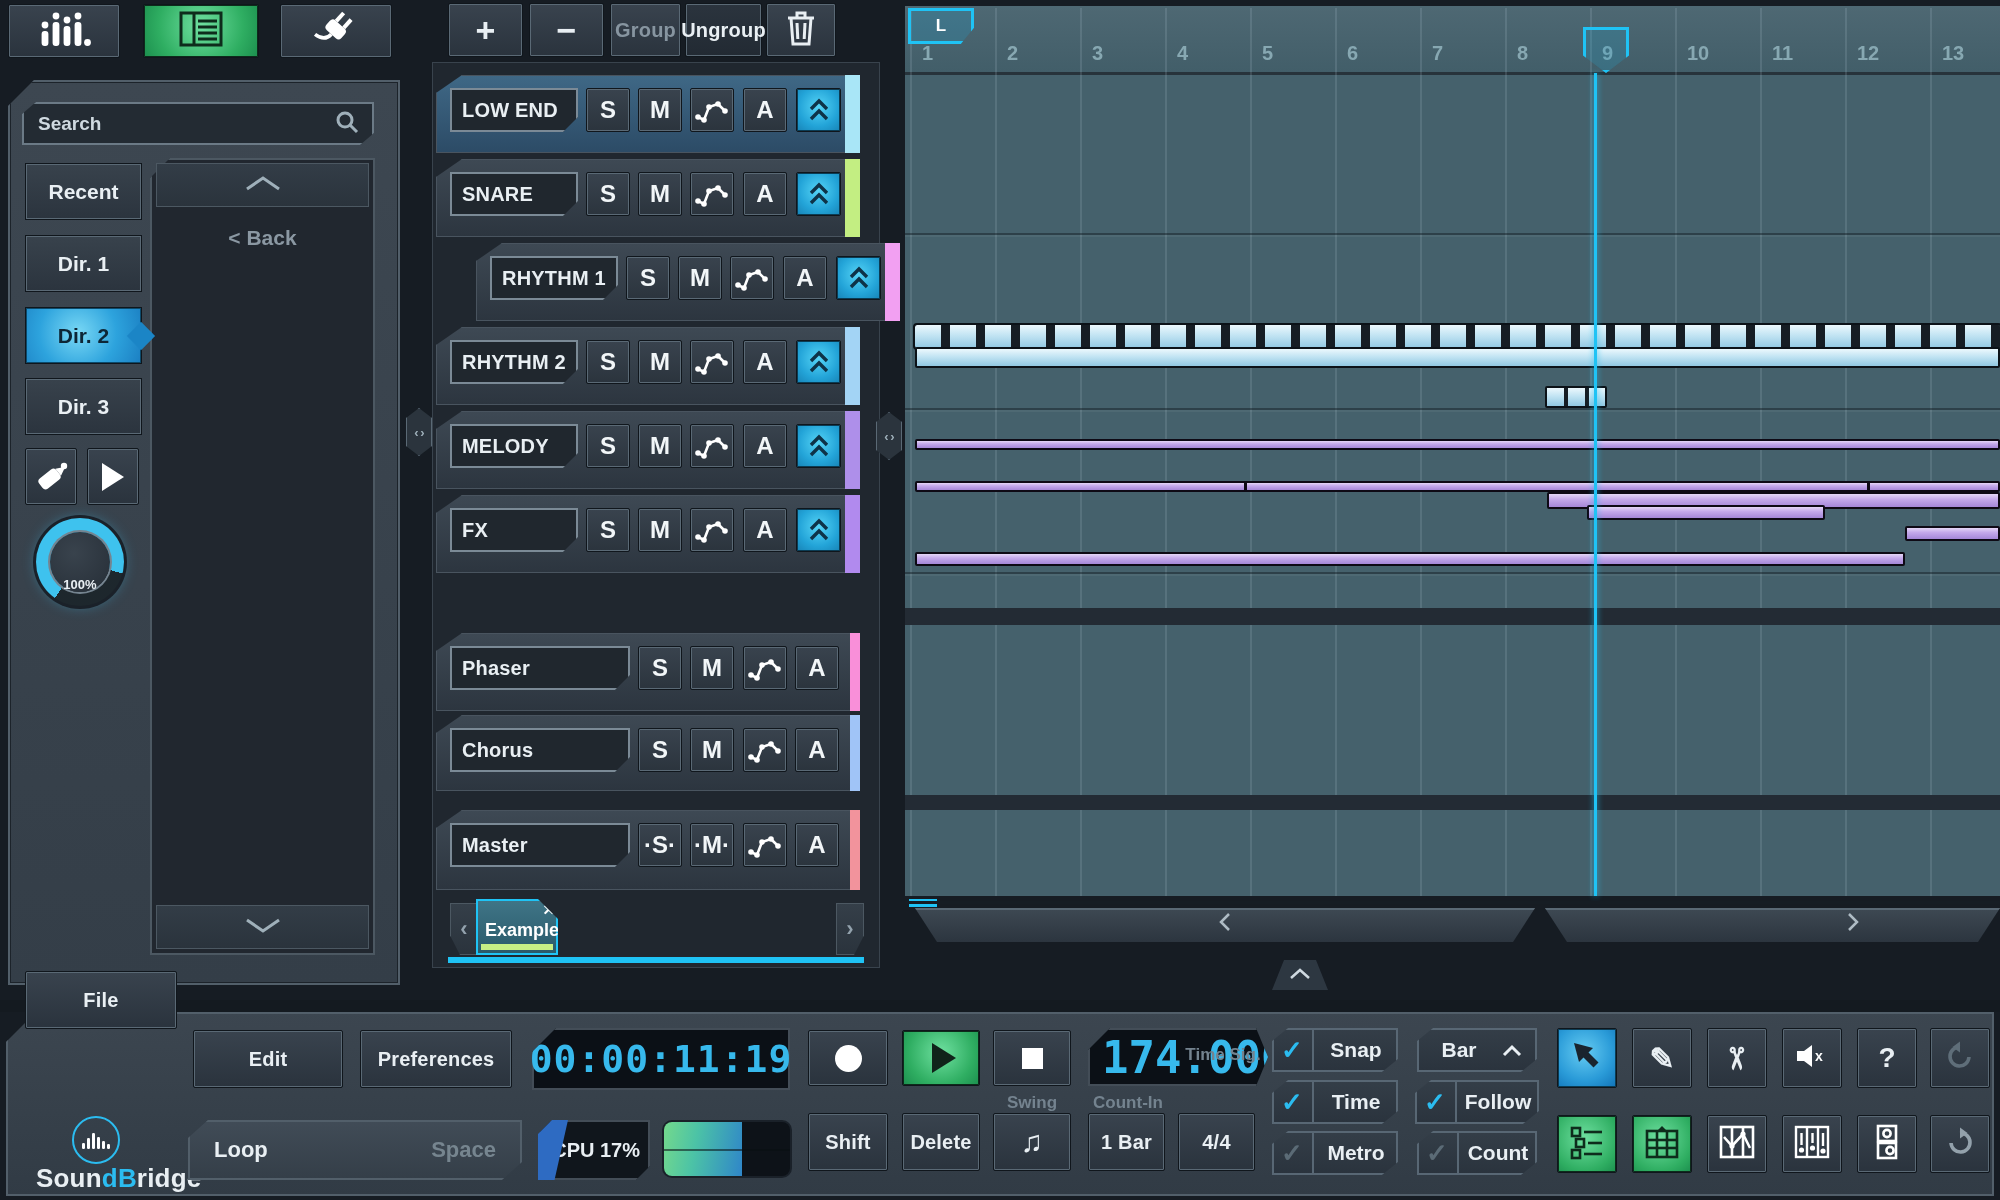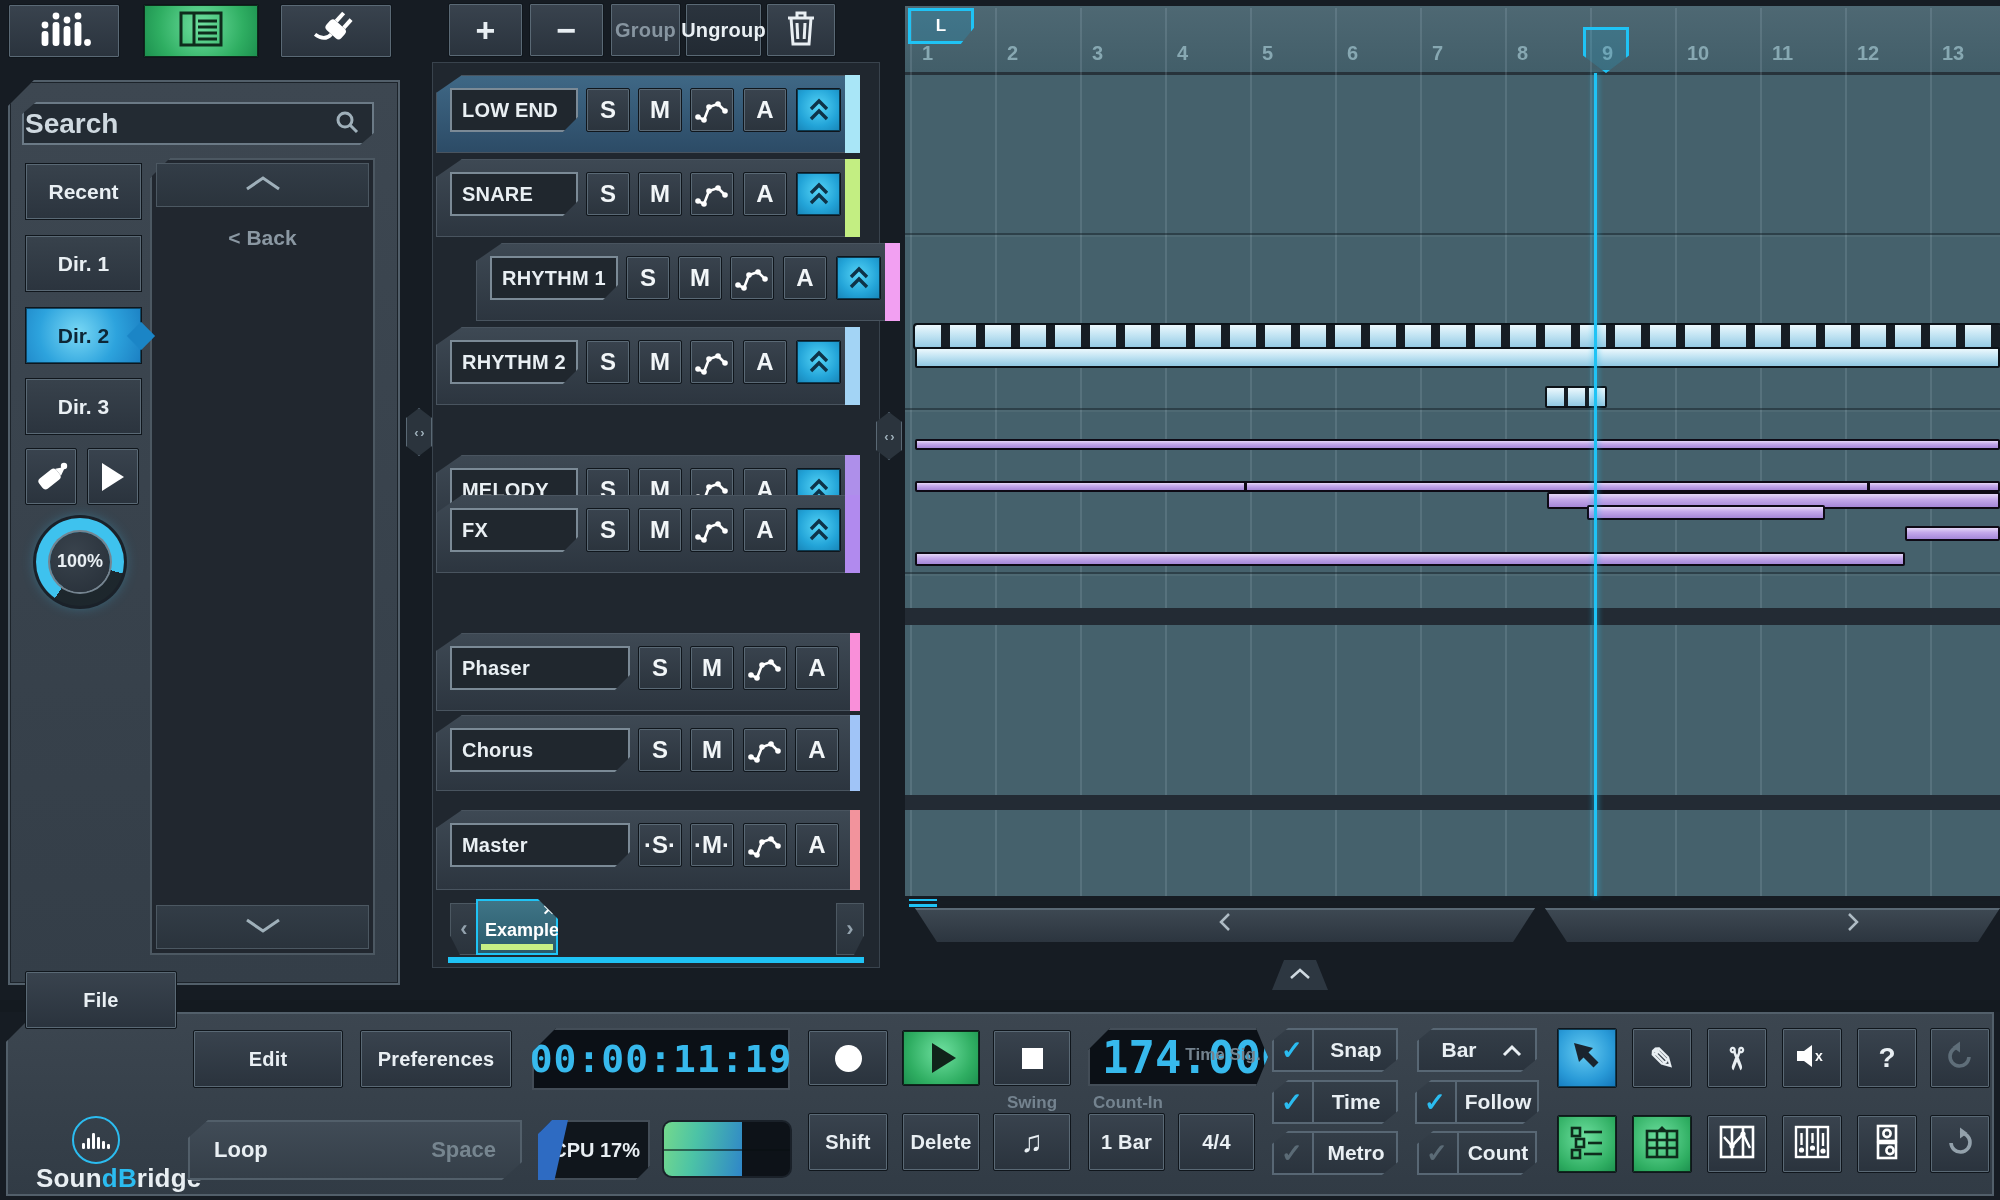--- a/index.html
+++ b/index.html
@@ -14,29 +14,29 @@
   .btn .lbl{font-weight:bold;font-size:20px;letter-spacing:.2px}
   .btn.green{background:radial-gradient(circle at 50% 40%,#6fe0a0 0%,#2fae62 65%,#1c8f4e 100%);box-shadow:inset 0 0 0 1px #0d2b1b}
   .btn.dim .lbl{color:#8795a0}
   
   .panel-bg{position:absolute;background:linear-gradient(180deg,#3d4751,#343e48);
     box-shadow:inset 0 0 0 2px #525f6a, inset 0 0 0 3px #1c232a;}
   .cut-tl{clip-path:polygon(26px 0,100% 0,100% 100%,0 100%,0 26px)}
   .inner-dark{position:absolute;background:#21272f;box-shadow:inset 0 0 0 2px #4c5862;clip-path:polygon(20px 0,100% 0,100% 100%,0 100%,0 20px)}
   .search{position:absolute;background:#232b33;box-shadow:inset 0 0 0 2px #6b7a86;display:flex;align-items:center;
     clip-path:polygon(14px 0,100% 0,100% calc(100% - 12px),calc(100% - 14px) 100%,0 100%,0 12px)}
-  .search .ph{color:#cfd9e0;font-weight:bold;font-size:28px;padding-left:3px;flex:1}
+  .search .ph{color:#cfd9e0;font-weight:bold;font-size:19px;padding-left:16px;flex:1}
   .navbtn{position:absolute;display:flex;align-items:center;justify-content:center;font-weight:bold;font-size:21px;
     background:linear-gradient(180deg,#38424c,#2b343e);box-shadow:inset 0 0 0 1px #5a6975;border:1px solid #10161c}
   .navbtn.active{background:radial-gradient(circle at 45% 45%,#79d8f5 0%,#2da3dd 55%,#1b7fc2 100%);color:#0d2636;box-shadow:inset 0 0 0 1px #0c4a6b}
   .navbtn.active::after{content:"";position:absolute;right:-10px;top:50%;width:20px;height:20px;background:#1b85c6;transform:translateY(-50%) rotate(45deg)}
   .knob{position:absolute;border-radius:50%;background:conic-gradient(from 215deg,#3ec2ee 0deg 250deg,#12272830 250deg 360deg),#20272e;
     box-shadow:0 0 0 3px #1a2129,0 0 14px rgba(62,194,238,.45);display:flex;align-items:center;justify-content:center}
   .knob .kin{width:68%;height:68%;border-radius:50%;background:radial-gradient(circle at 40% 35%,#39434d,#262e37);
-    box-shadow:0 0 0 2px #758490;display:flex;align-items:center;justify-content:center;font-weight:bold;font-size:18px}
+    box-shadow:0 0 0 2px #758490;display:flex;align-items:flex-end;justify-content:center;font-weight:bold;font-size:13px}
   .chevstrip{position:absolute;background:linear-gradient(180deg,#333d47,#2a333c);box-shadow:inset 0 0 0 1px #4c5862;display:flex;align-items:center;justify-content:center}
   .backlbl{position:absolute;text-align:center;color:#8b98a3;font-weight:bold;font-size:21px}
   
   .midbg{position:absolute;background:#20272f;box-shadow:inset 0 0 0 1px #39434d}
   .trow{position:absolute;left:436px;width:424px;background:linear-gradient(180deg,#3e4954,#2c353f);
     clip-path:polygon(0 18px,26px 0,100% 0,100% 100%,0 100%);box-shadow:inset 0 0 0 1px #49545f}
   .trow.sel{background:linear-gradient(180deg,#3f6886,#2c4b66)}
   .tname{position:absolute;left:14px;top:13px;height:44px;background:#20272e;box-shadow:inset 0 0 0 2px #7b8a96;
     display:flex;align-items:center;padding-left:12px;font-weight:bold;font-size:20px;letter-spacing:.2px;
     clip-path:polygon(0 0,100% 0,100% calc(100% - 15px),calc(100% - 15px) 100%,0 100%)}
@@ -309,21 +309,21 @@
       </div>
       <div class="tbtn" style="left: 307px;">A</div>
       <div class="tbtn chev" style="left: 360px; width: 45px;">
         <svg width="26" height="28" viewBox="0 0 26 28" fill="none" stroke="#0e3348" stroke-width="3.4">
           <polyline points="5,13 13,5 21,13"></polyline>
           <polyline points="5,23 13,15 21,23"></polyline>
         </svg>
       </div>
       <div class="strip" style="right: 0px; width: 15px; background: rgb(163, 212, 245);"></div>
     </div>
-    <div class="trow" style="top: 411px; height: 78px; margin-top: 44px;">
+    <div class="trow" style="top: 411px; height: 78px;">
       <div class="tname" style="width: 128px;">MELODY</div>
       <div class="tbtn" style="left: 150px;">S</div>
       <div class="tbtn" style="left: 202px;">M</div>
       <div class="tbtn" style="left: 254px;">
         <svg width="36" height="30" viewBox="0 0 36 30">
           <polyline points="4,22 10,25 15,12 24,9 31,16" fill="none" stroke="#fff" stroke-width="2.6"></polyline>
           <g fill="#fff">
             <circle cx="4" cy="22" r="2.8"></circle>
             <circle cx="10" cy="25" r="2.8"></circle>
             <circle cx="15" cy="12" r="2.8"></circle>

